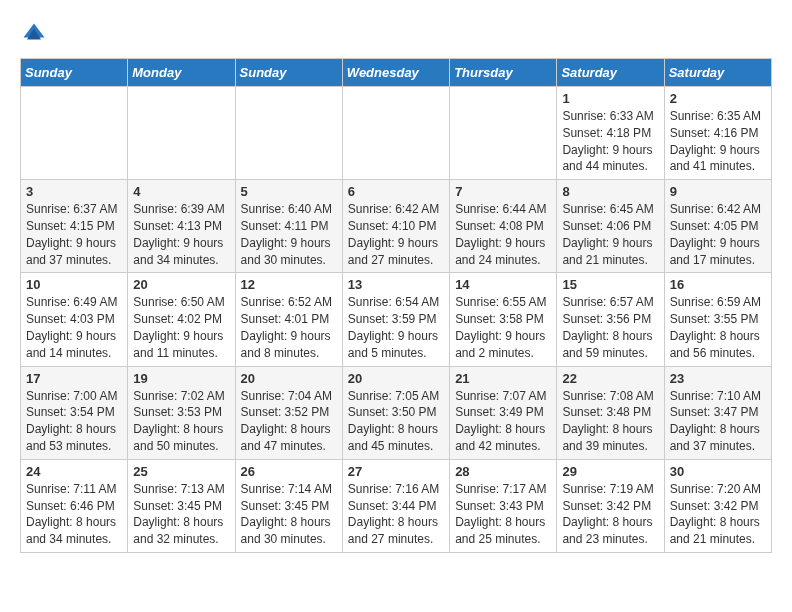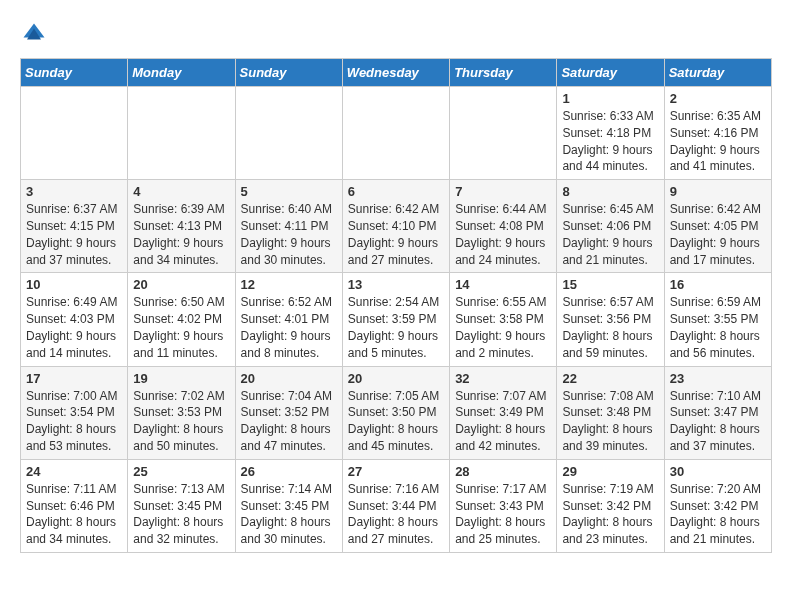--- a/index.html
+++ b/index.html
@@ -216,21 +216,21 @@
         </td>
         <td>
           <span class="day-num">12</span>
           <div class="day-info">Sunrise: 6:52 AM
 Sunset: 4:01 PM
 Daylight: 9 hours
 and 8 minutes.</div>
         </td>
         <td>
           <span class="day-num">13</span>
-          <div class="day-info">Sunrise: 2:54 AM
+          <div class="day-info">Sunrise: 6:54 AM
 Sunset: 3:59 PM
 Daylight: 9 hours
 and 5 minutes.</div>
         </td>
         <td>
           <span class="day-num">14</span>
           <div class="day-info">Sunrise: 6:55 AM
 Sunset: 3:58 PM
 Daylight: 9 hours
 and 2 minutes.</div>
@@ -273,21 +273,21 @@
 and 47 minutes.</div>
         </td>
         <td>
           <span class="day-num">20</span>
           <div class="day-info">Sunrise: 7:05 AM
 Sunset: 3:50 PM
 Daylight: 8 hours
 and 45 minutes.</div>
         </td>
         <td>
-          <span class="day-num">32</span>
+          <span class="day-num">21</span>
           <div class="day-info">Sunrise: 7:07 AM
 Sunset: 3:49 PM
 Daylight: 8 hours
 and 42 minutes.</div>
         </td>
         <td>
           <span class="day-num">22</span>
           <div class="day-info">Sunrise: 7:08 AM
 Sunset: 3:48 PM
 Daylight: 8 hours

